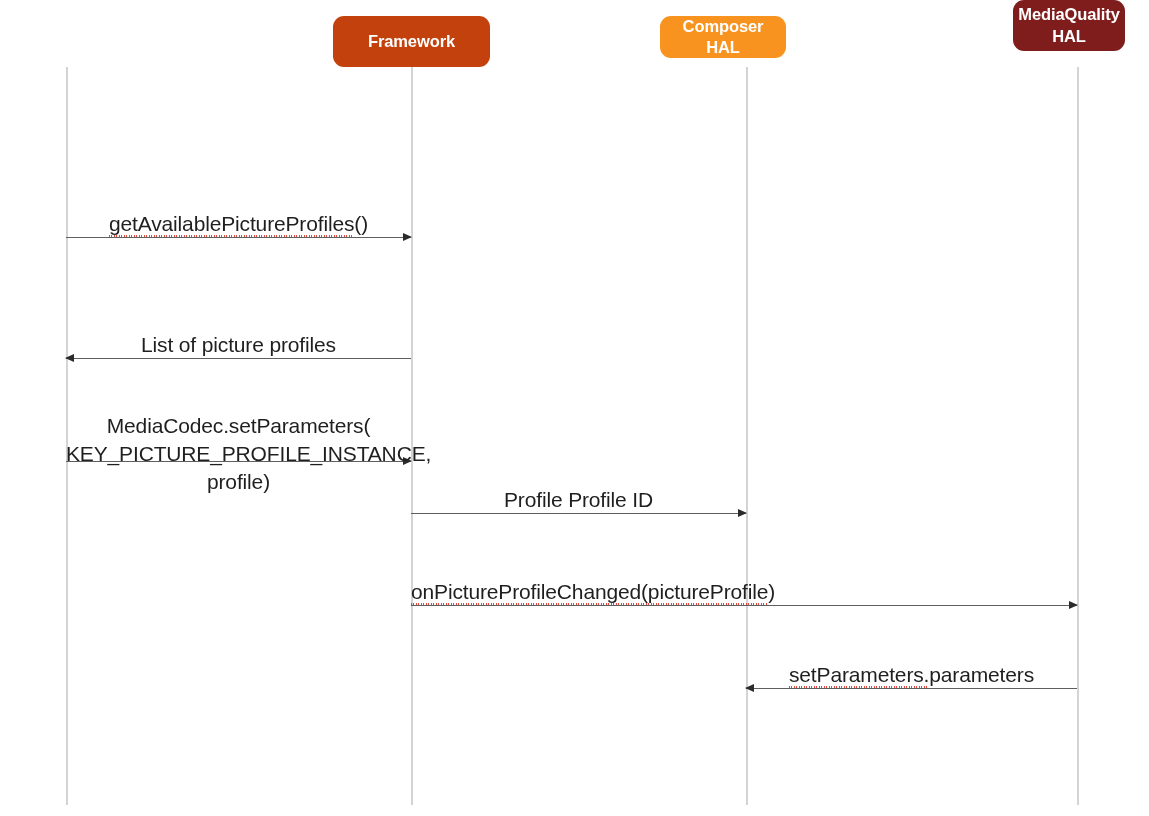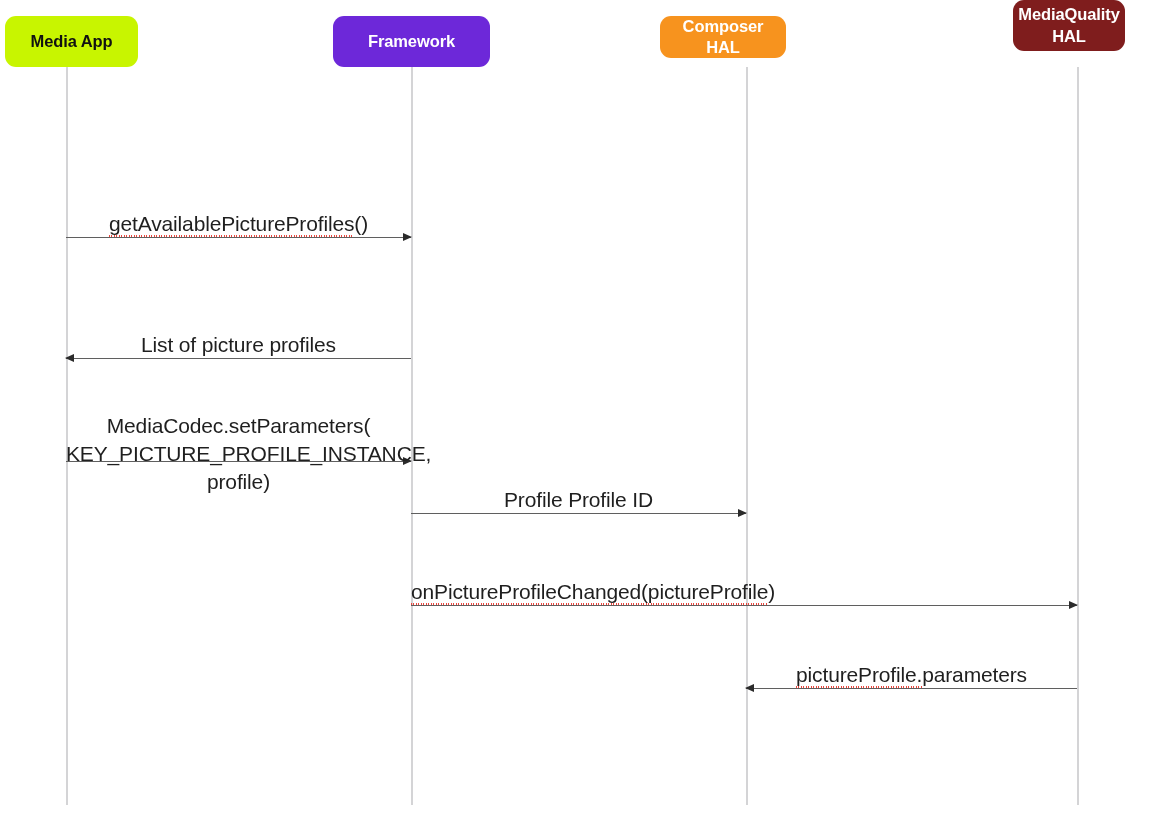--- a/index.html
+++ b/index.html
@@ -105,25 +105,22 @@
 </head>
 <body>
 
 <div id="canvas">
 
   <div class="lifeline" style="left:66px;top:67px;height:738px;"></div>
   <div class="lifeline" style="left:411px;top:67px;height:738px;"></div>
   <div class="lifeline" style="left:746px;top:67px;height:738px;"></div>
   <div class="lifeline" style="left:1077px;top:67px;height:738px;"></div>
 
-  <div class="participant" style="left:5px;top:16px;width:133px;height:51px;background:#c8f500;color:#111111;">
-    <span>Media App</span>
-  </div>
 
-  <div class="participant" style="left:333px;top:16px;width:157px;height:51px;background:#6d28d9;color:#ffffff;">
+  <div class="participant" style="left:333px;top:16px;width:157px;height:51px;background:#c2410c;color:#ffffff;">
     <span>Framework</span>
   </div>
 
   <div class="participant" style="left:660px;top:16px;width:126px;height:42px;background:#f7931e;color:#ffffff;">
     <span>Composer
 HAL</span>
   </div>
 
   <div class="participant" style="left:1013px;top:0;width:112px;height:51px;background:#7f1d1d;color:#ffffff;">
     <span>MediaQuality
@@ -157,16 +154,16 @@
 
   <div class="message" style="left:411px;top:605px;width:666px;">
     <div class="msg-line"></div>
     <div class="msg-head right"></div>
     <div class="msg-label one-line" style="left:0;right:326px;"><span class="squiggle">onPictureProfileChanged(pictureProfile</span><span>)</span></div>
   </div>
 
   <div class="message" style="left:746px;top:688px;width:331px;">
     <div class="msg-line"></div>
     <div class="msg-head left"></div>
-    <div class="msg-label one-line"><span class="squiggle">pictureProfile.</span><span>parameters</span></div>
+    <div class="msg-label one-line"><span class="squiggle">setParameters.</span><span>parameters</span></div>
   </div>
 
 </div>
 
 </body></html>

